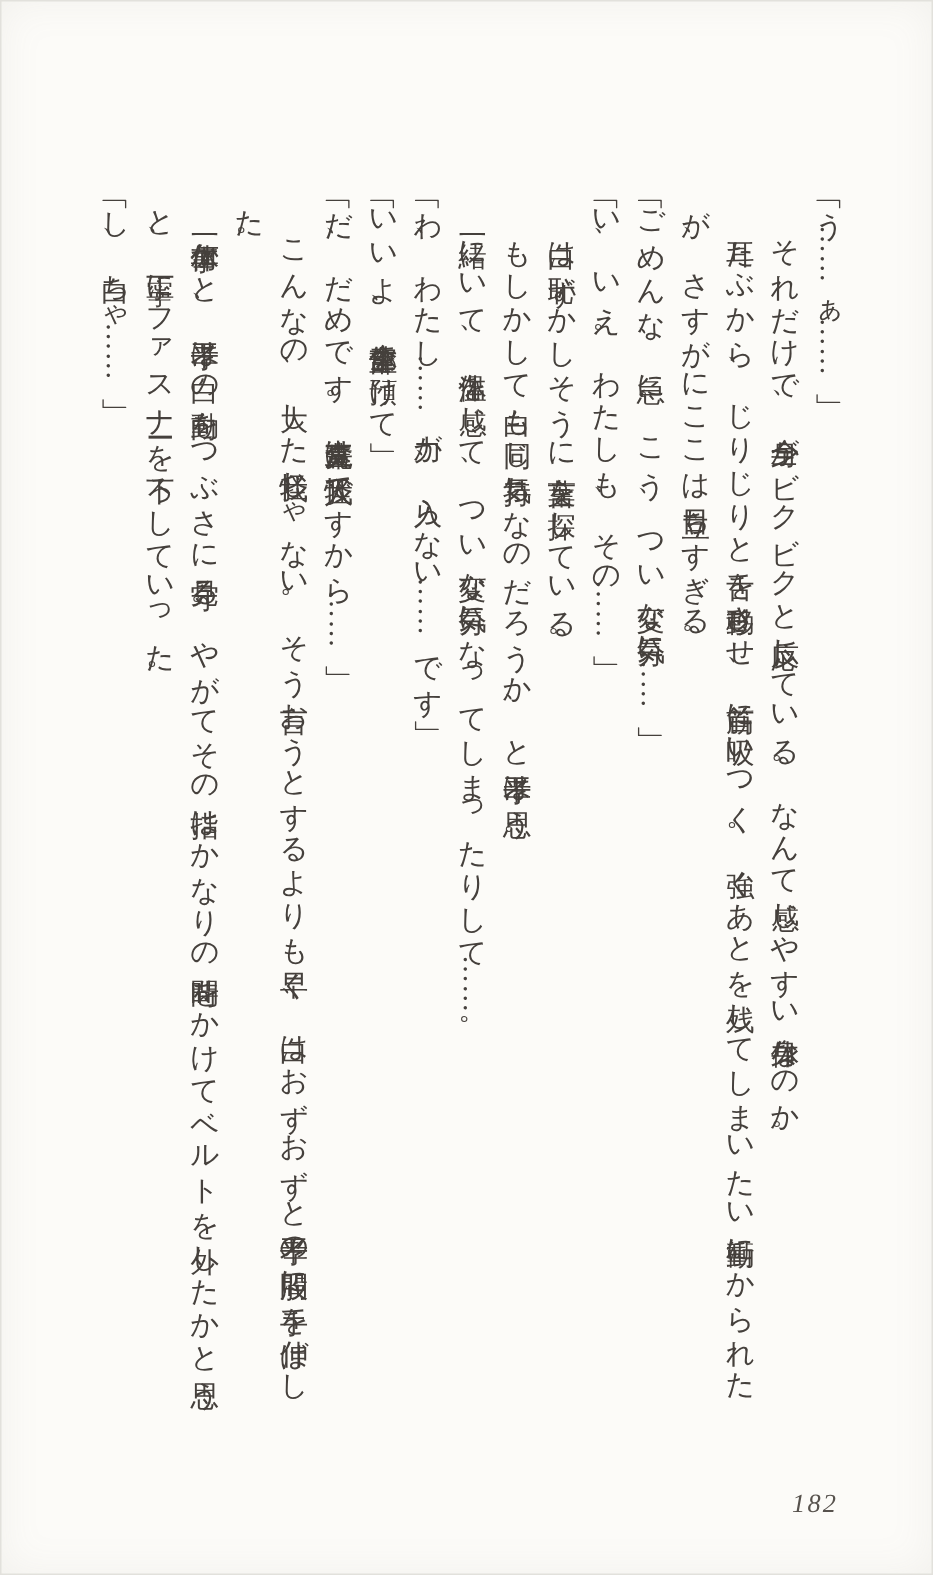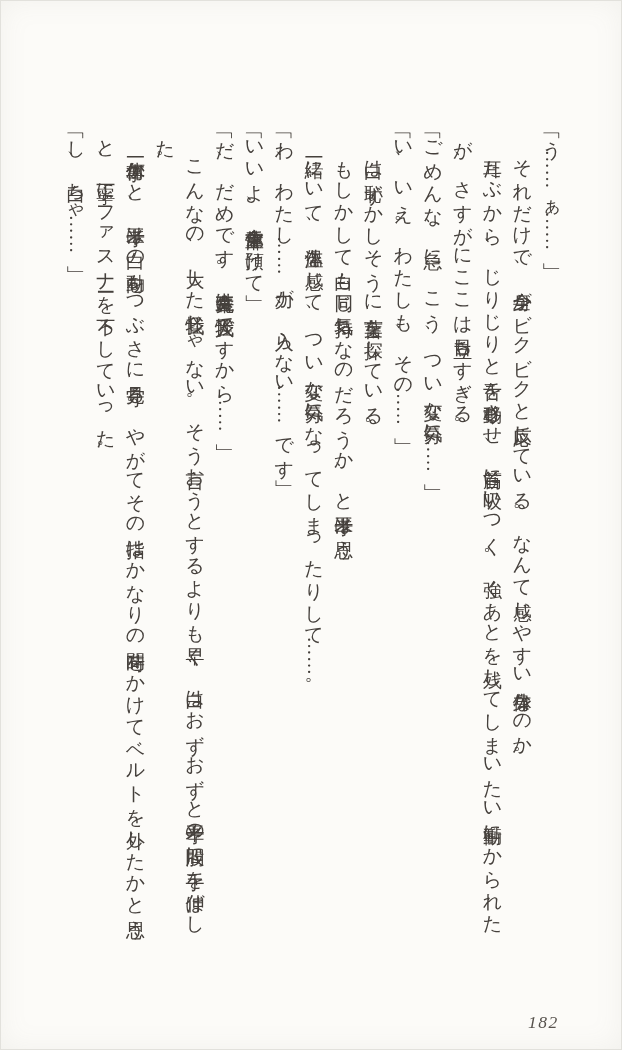--- a/index.html
+++ b/index.html
@@ -39,21 +39,20 @@
     padding: 0;
   }
   .page-number {
     position: absolute;
     top: 992px;
     left: 528px;
     font-style: italic;
     font-size: 17.5px;
     letter-spacing: 1.5px;
     color: #57524d;
-    margin-top: 20px;
   }
 </style>
 </head>
 <body>
 
 <div class="page">
 
   <div class="text-block">
     <p>「う……ぁ……」</p>
     <p>　それだけで、全身がビクビクと反応している。なんて感じやすい身体なのか。</p>

